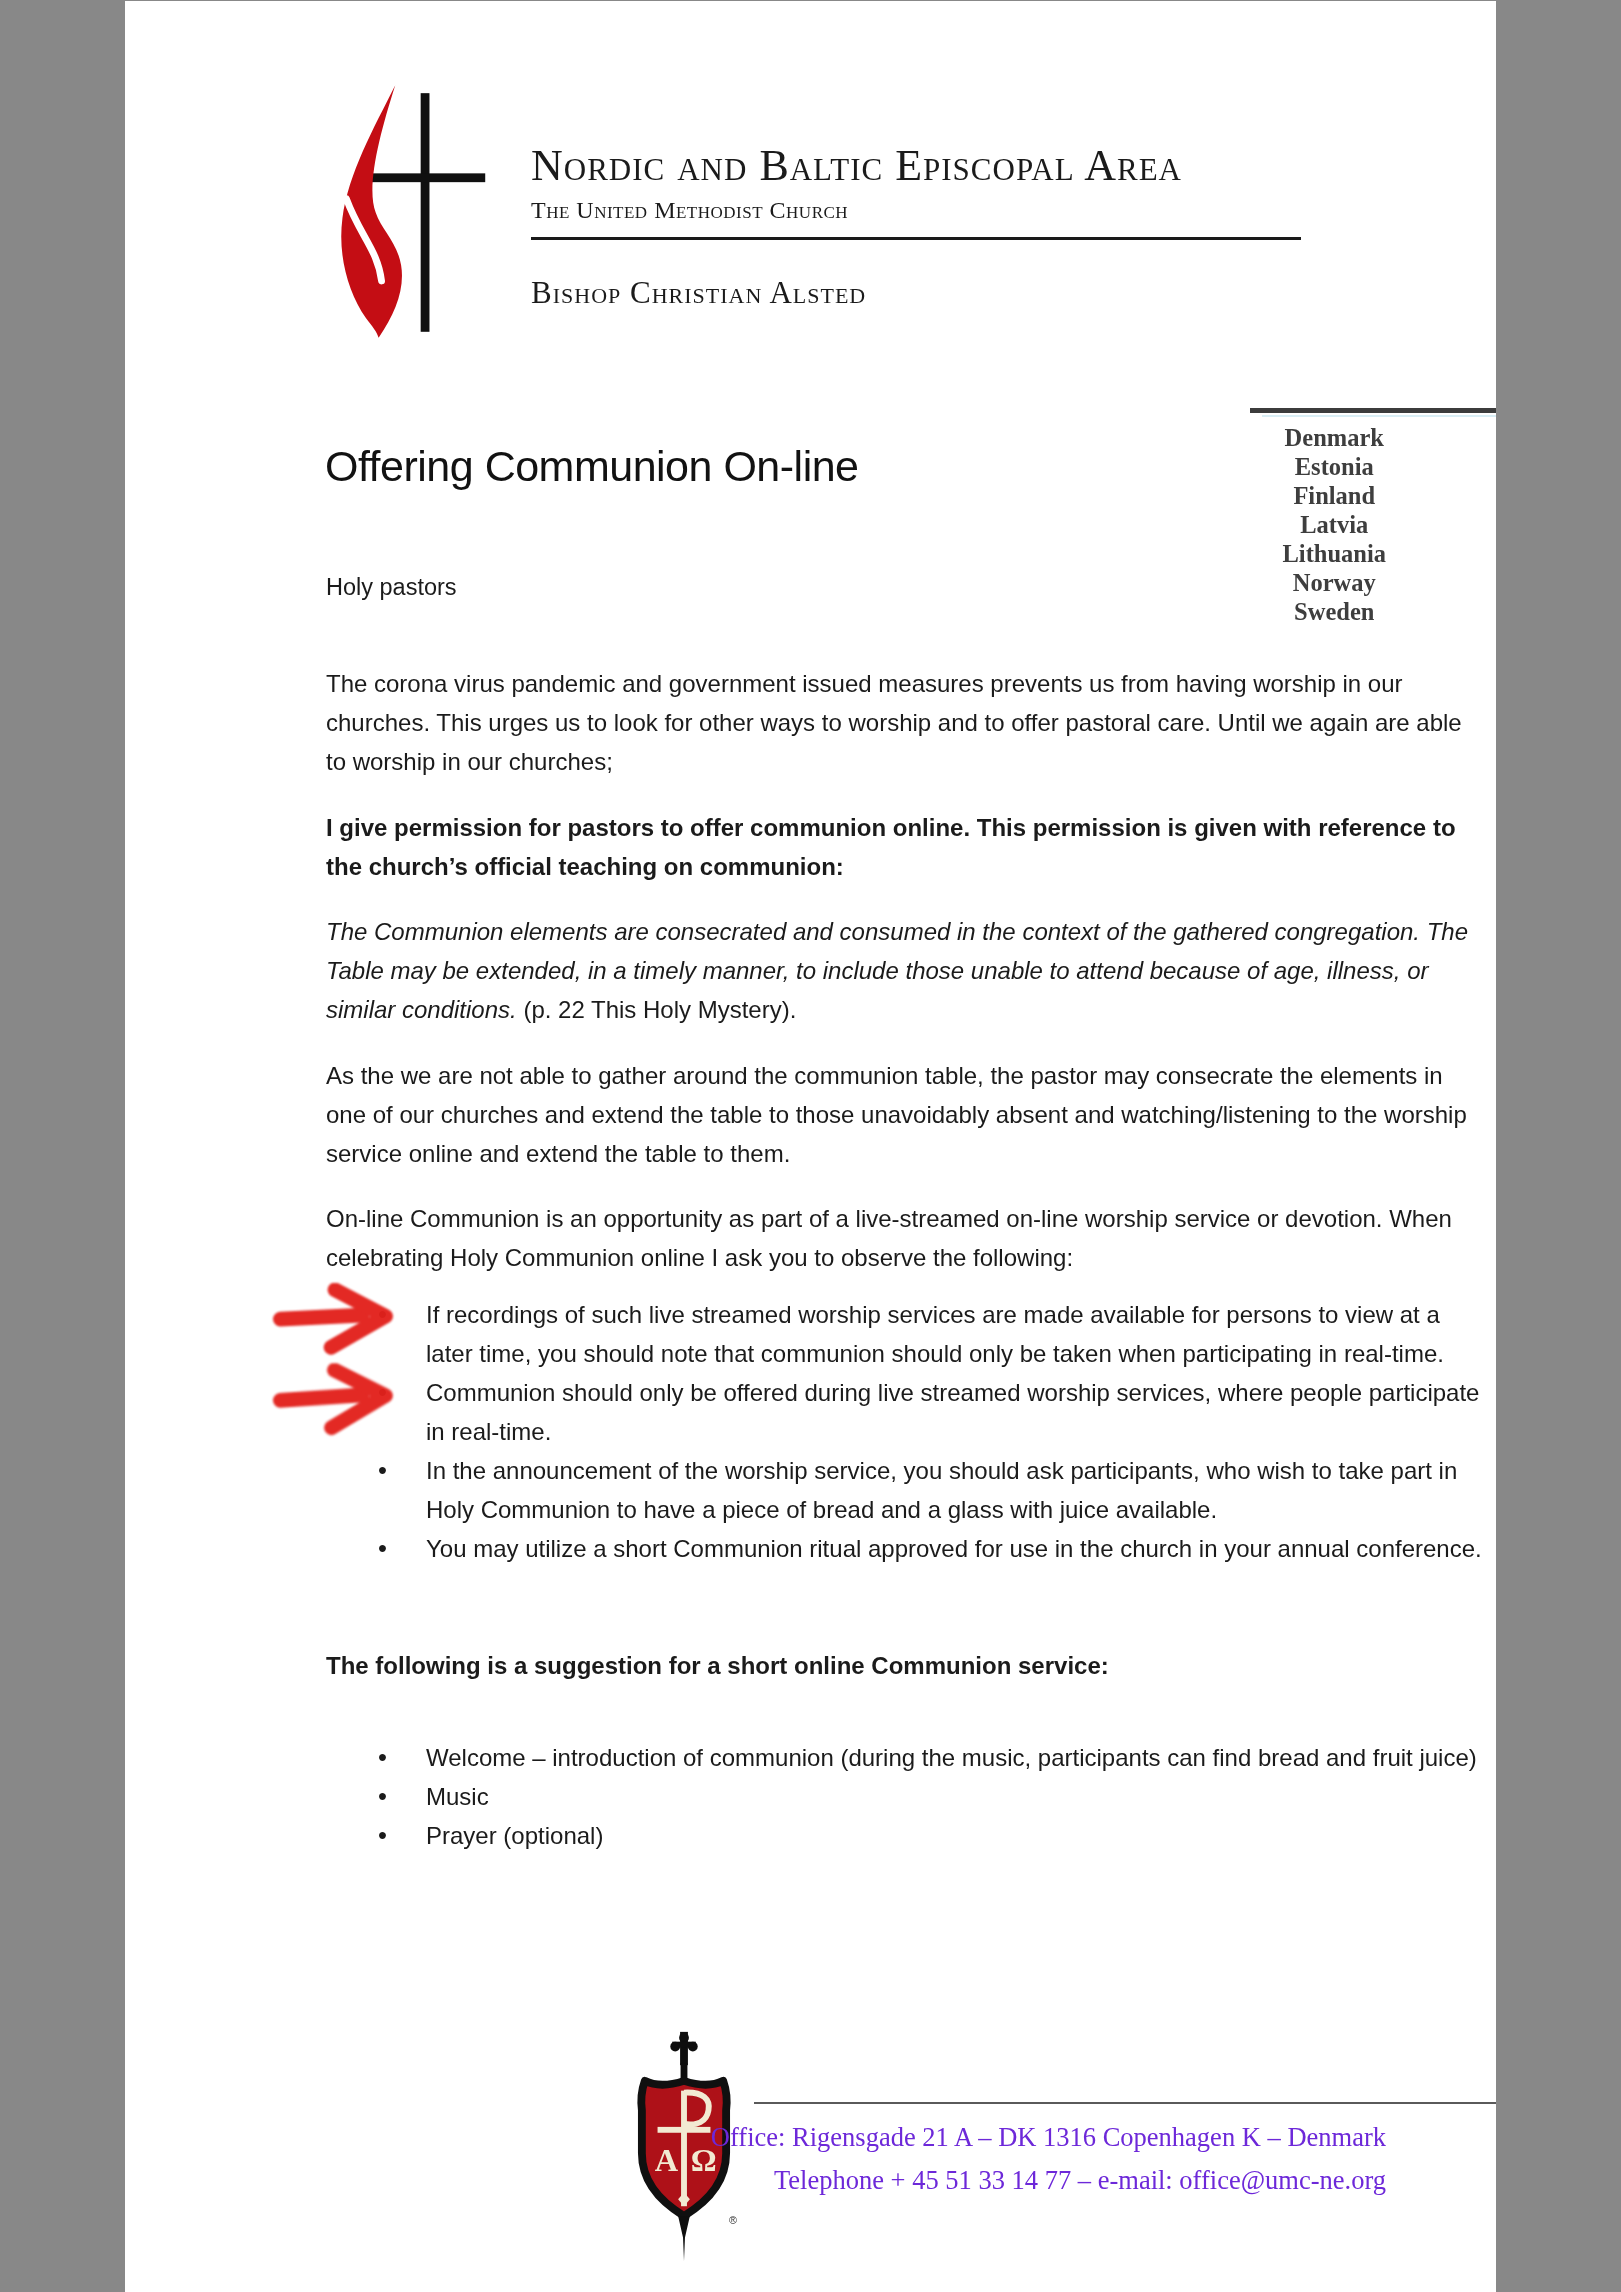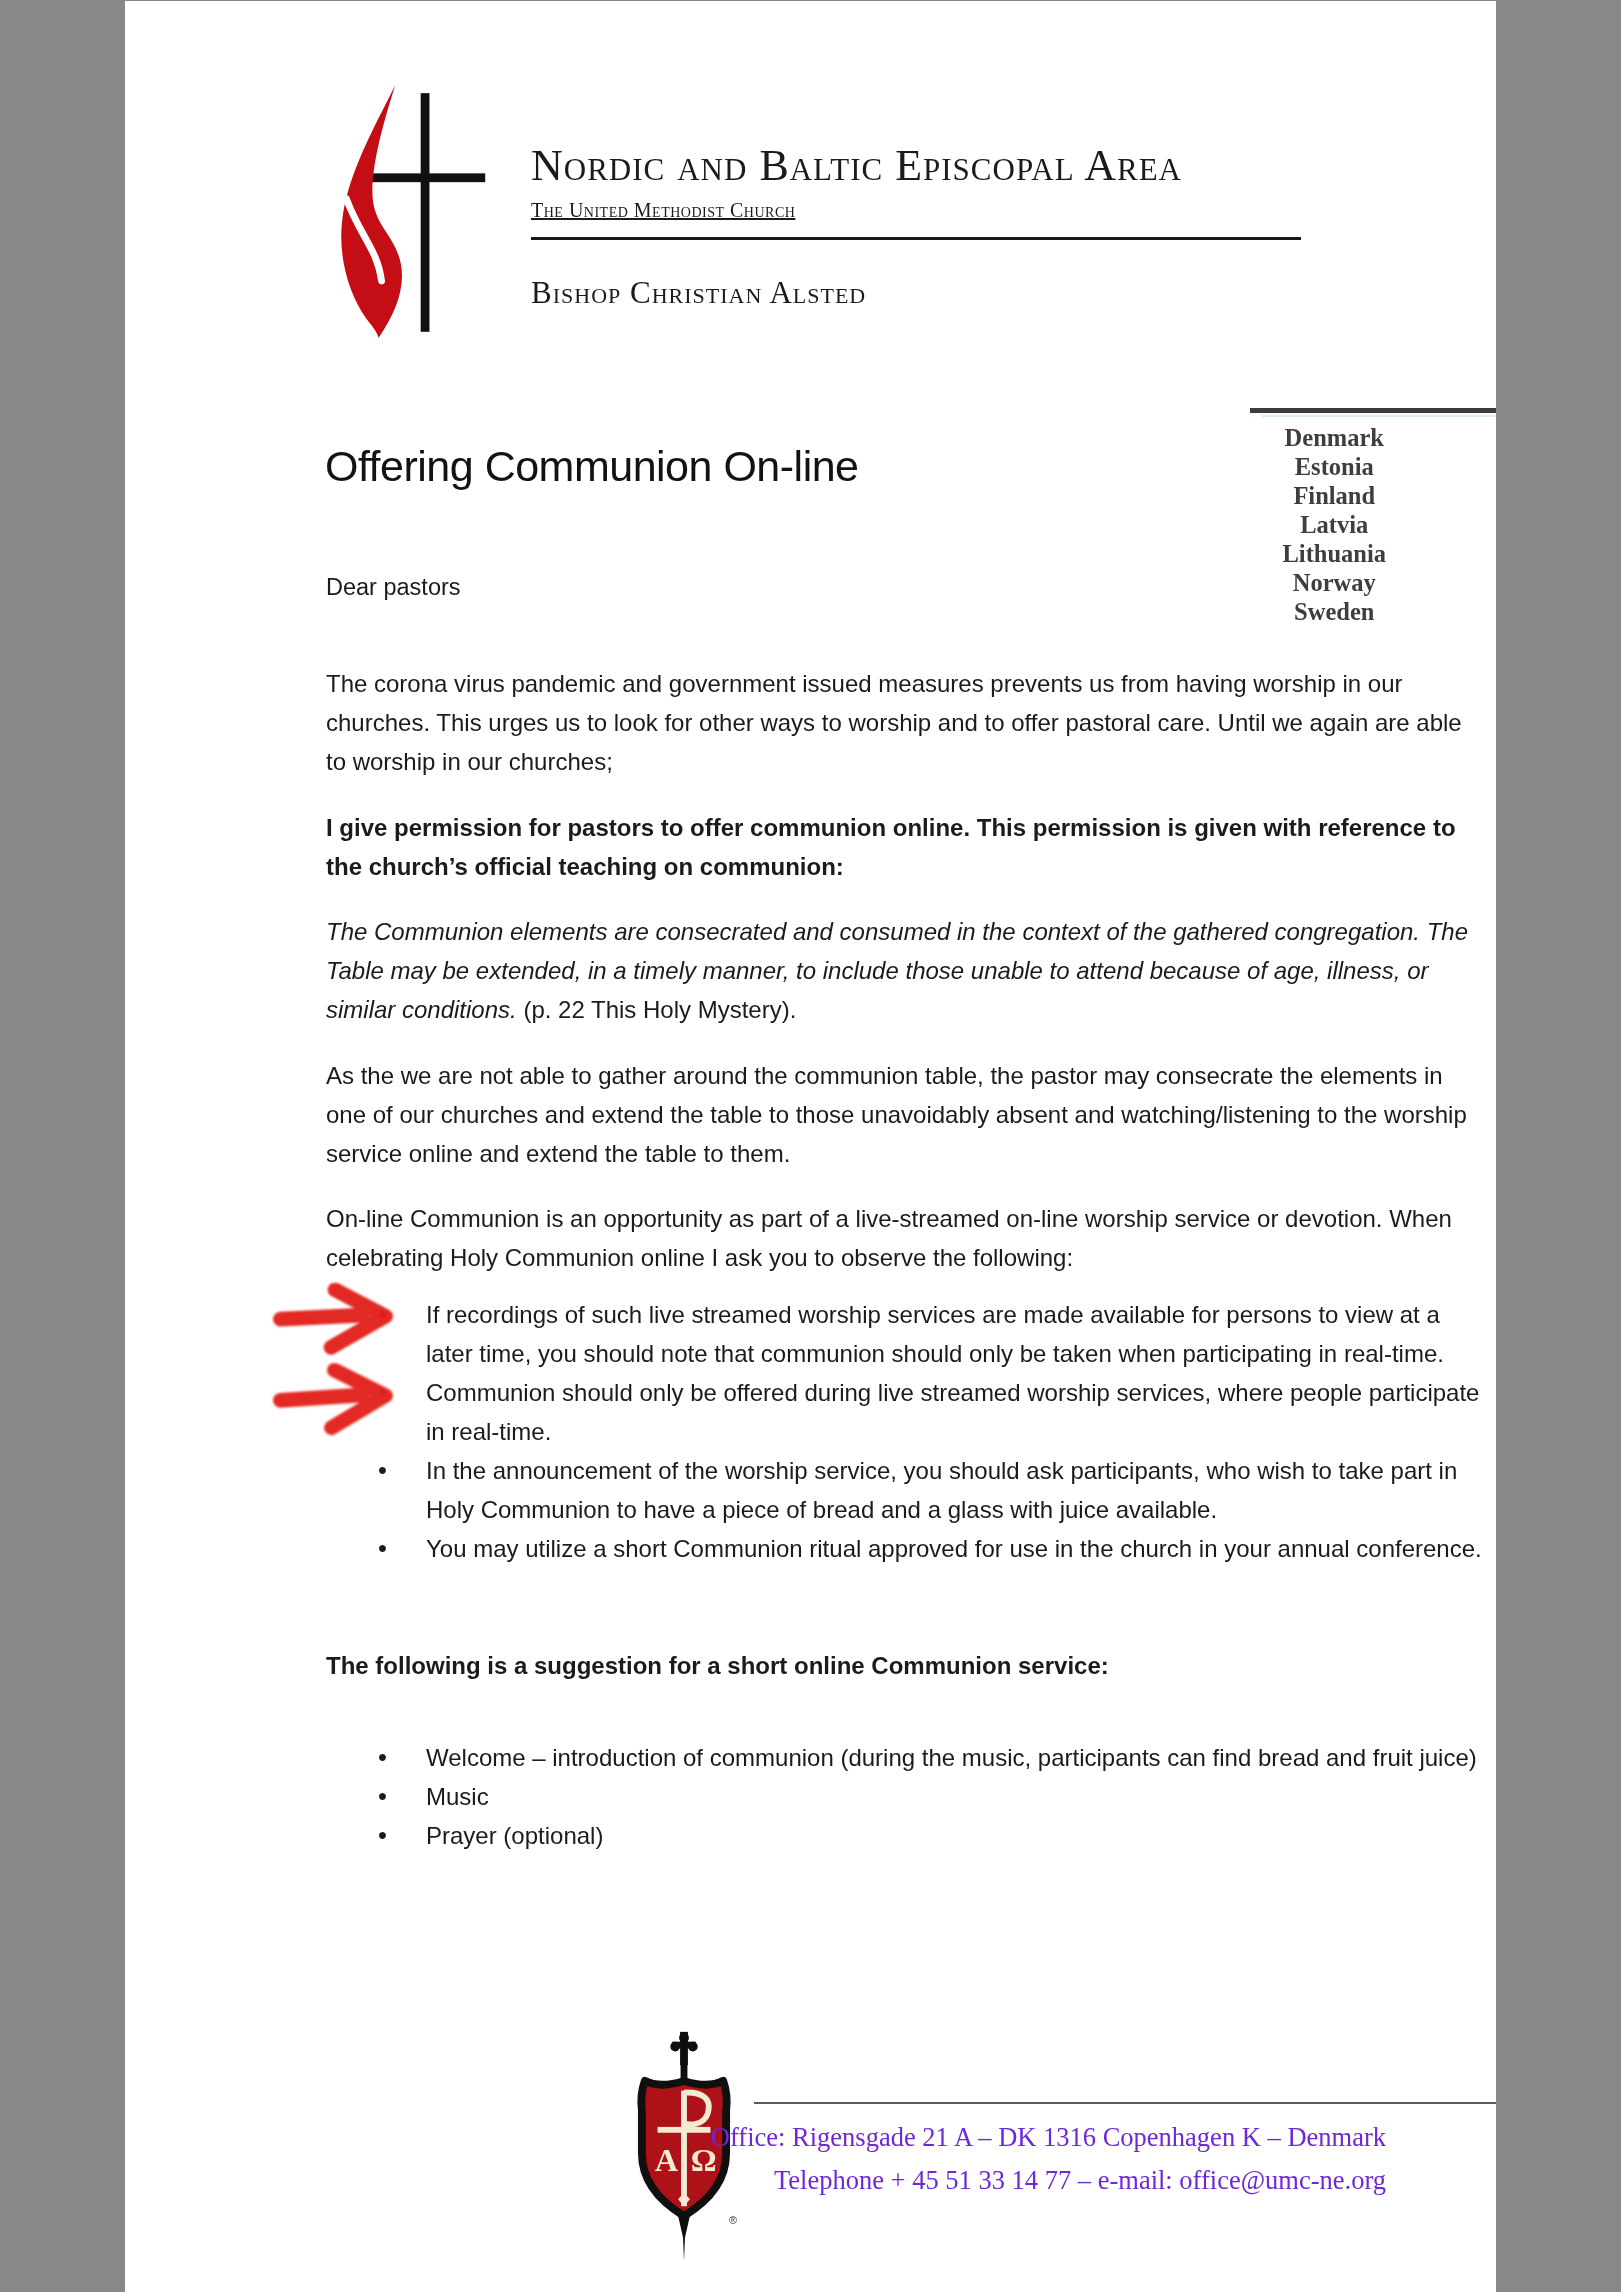--- a/index.html
+++ b/index.html
@@ -5,21 +5,21 @@
   html,body{margin:0;padding:0;background:#888;}
   .page{
     position:relative; width:1371px; height:2293px; background:#ffffff;
     font-family:"Liberation Sans", sans-serif; overflow:hidden; margin:1px auto;
   }
   
   .logo{position:absolute; left:192px; top:82px; width:178px; height:257px;}
   .hdr{position:absolute; left:406px; top:139px; width:784px; color:#1b1b1b;
        font-family:"Liberation Serif", serif;}
   .hdr-line1{font-variant:small-caps; font-size:44px; letter-spacing:1px; line-height:51px;}
-  .hdr-line2{font-variant:small-caps; font-size:20px; letter-spacing:0.5px; line-height:39px;text-decoration:underline;}
+  .hdr-line2{font-variant:small-caps; font-size:24px; letter-spacing:0.5px; line-height:39px;}
   .hdr-rule{width:770px; height:2.9px; background:#1a1a1a; margin-top:6.9px;}
   .hdr-bishop{font-variant:small-caps; font-size:31px; letter-spacing:1px; margin-top:35px;}
   
   .countries-rule{position:absolute; left:1125px; top:407px; width:367px; height:4.9px; background:#3c3c3c;}
   .countries-rule-glow{position:absolute; left:1137px; top:414px; width:343px; height:2px; background:#d9eef5;}
   .countries{position:absolute; right:110px; top:422px; text-align:center;
              font-family:"Liberation Serif", serif; font-weight:bold;
              font-size:24.5px; line-height:29px; color:#3e3e3e;}
   
   .title{position:absolute; left:200px; top:441px; font-size:43px; font-weight:300;
@@ -73,21 +73,21 @@
     <div>Denmark</div>
     <div>Estonia</div>
     <div>Finland</div>
     <div>Latvia</div>
     <div>Lithuania</div>
     <div>Norway</div>
     <div>Sweden</div>
   </div>
 
   <div class="title">Offering Communion On-line</div>
-  <div class="salutation">Dear pastors</div>
+  <div class="salutation">Holy pastors</div>
 
   <div class="content">
     <p class="para">The corona virus pandemic and government issued measures prevents us from having worship in our churches. This urges us to look for other ways to worship and to offer pastoral care. Until we again are able to worship in our churches;</p>
     <p class="para-bold">I give permission for pastors to offer communion online. This permission is given with reference to the church’s official teaching on communion:</p>
     <p class="quote"><span>The Communion elements are consecrated and consumed in the context of the gathered congregation. The Table may be extended, in a timely manner, to include those unable to attend because of age, illness, or similar conditions.</span><span class="upright"> (p. 22 This Holy Mystery).</span></p>
     <p class="para">As the we are not able to gather around the communion table, the pastor may consecrate the elements in one of our churches and extend the table to those unavoidably absent and watching/listening to the worship service online and extend the table to them.</p>
     <p class="para-last">On-line Communion is an opportunity as part of a live-streamed on-line worship service or devotion. When celebrating Holy Communion online I ask you to observe the following:</p>
 
     <ul class="blist">
       <li><span class="marker">•</span><span>If recordings of such live streamed worship services are made available for persons to view at a later time, you should note that communion should only be taken when participating in real-time.</span></li>

